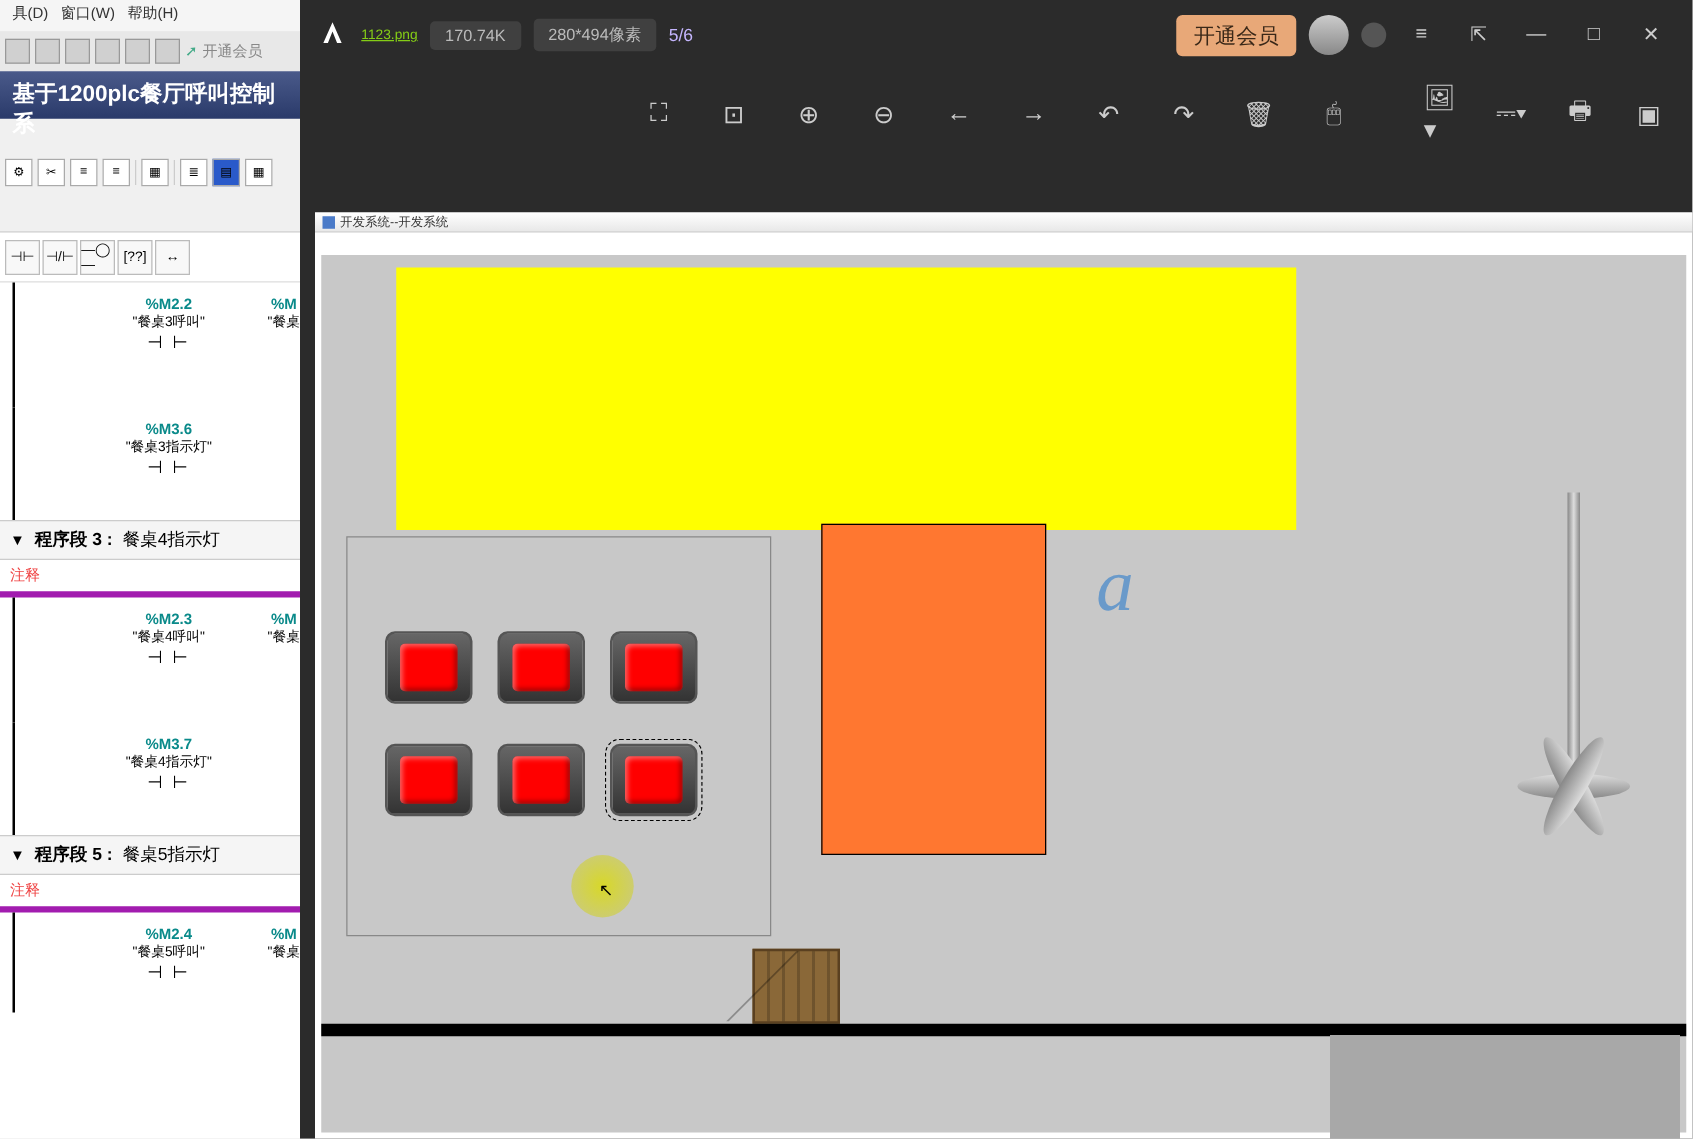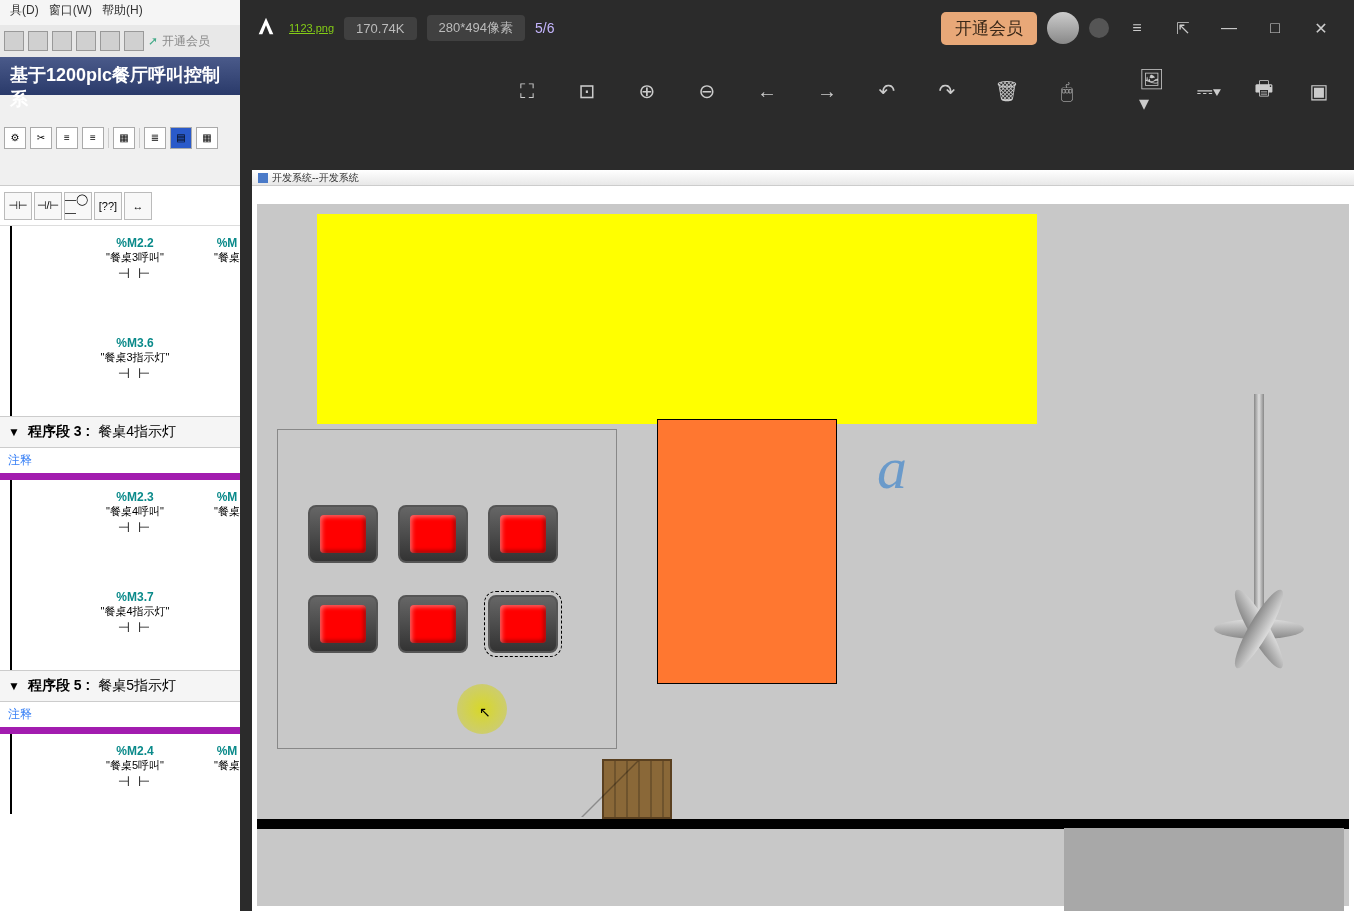--- a/index.html
+++ b/index.html
@@ -28,21 +28,21 @@
 .rung-left-rail { position: absolute; left: 10px; top: 0; bottom: 0; width: 2px; background: #000; }
 
 .contact-block { position: relative; margin-left: 30px; margin-bottom: 20px; }
 .contact-tag { color: #0a8a8a; font-size: 12px; font-weight: bold; text-align: center; }
 .contact-label { font-size: 11px; text-align: center; }
 .contact-symbol { font-size: 14px; text-align: center; letter-spacing: 2px; }
 
 .segment-header { background: #f5f5f5; padding: 6px 8px; border-top: 1px solid #ccc; border-bottom: 1px solid #ccc; display: flex; align-items: center; gap: 8px; font-size: 14px; }
 .seg-arrow { font-size: 12px; }
 .seg-title { font-weight: bold; }
-.comment-box { padding: 4px 8px; color: #3b82f6; font-size: 12px; border-bottom: 7px solid #a21caf; }
+.comment-box { padding: 4px 8px; color: #ef4444; font-size: 12px; border-bottom: 5px solid #a21caf; }
 
 
 .viewer { position: absolute; top: 0; left: 240px; width: 1114px; height: 911px; background: #2b2b2b; }
 .viewer-titlebar { height: 56px; background: #2b2b2b; display: flex; align-items: center; padding: 0 15px; gap: 10px; }
 .viewer-logo { width: 24px; height: 24px; color: #fff; font-weight: bold; font-size: 16px; }
 .viewer-filename { color: #84cc16; font-size: 11px; text-decoration: underline; }
 .viewer-pill { background: #404040; color: #bbb; padding: 4px 12px; border-radius: 4px; font-size: 13px; }
 .viewer-spacer { flex: 1; }
 .viewer-vip { background: #e8a878; color: #3a2818; padding: 5px 14px; border-radius: 5px; font-size: 17px; }
 .viewer-avatar { width: 32px; height: 32px; border-radius: 50%; background: linear-gradient(#ccc, #888); }

